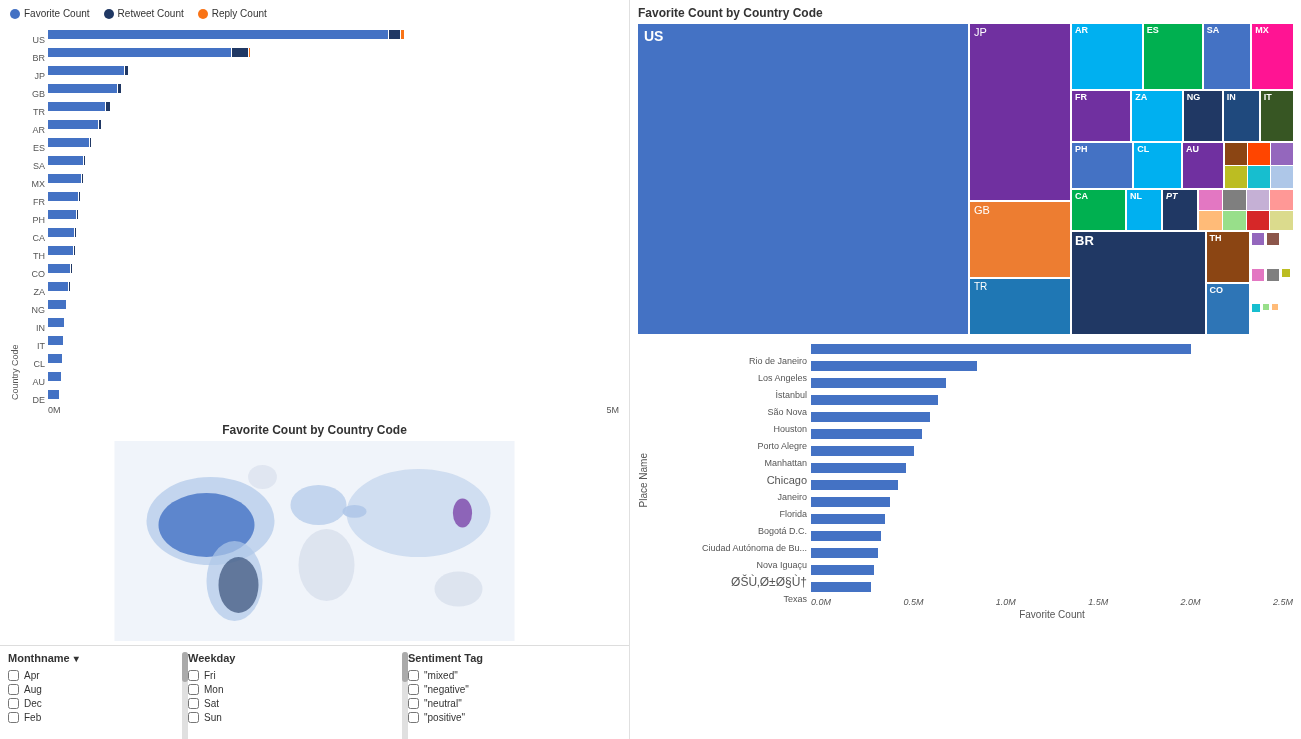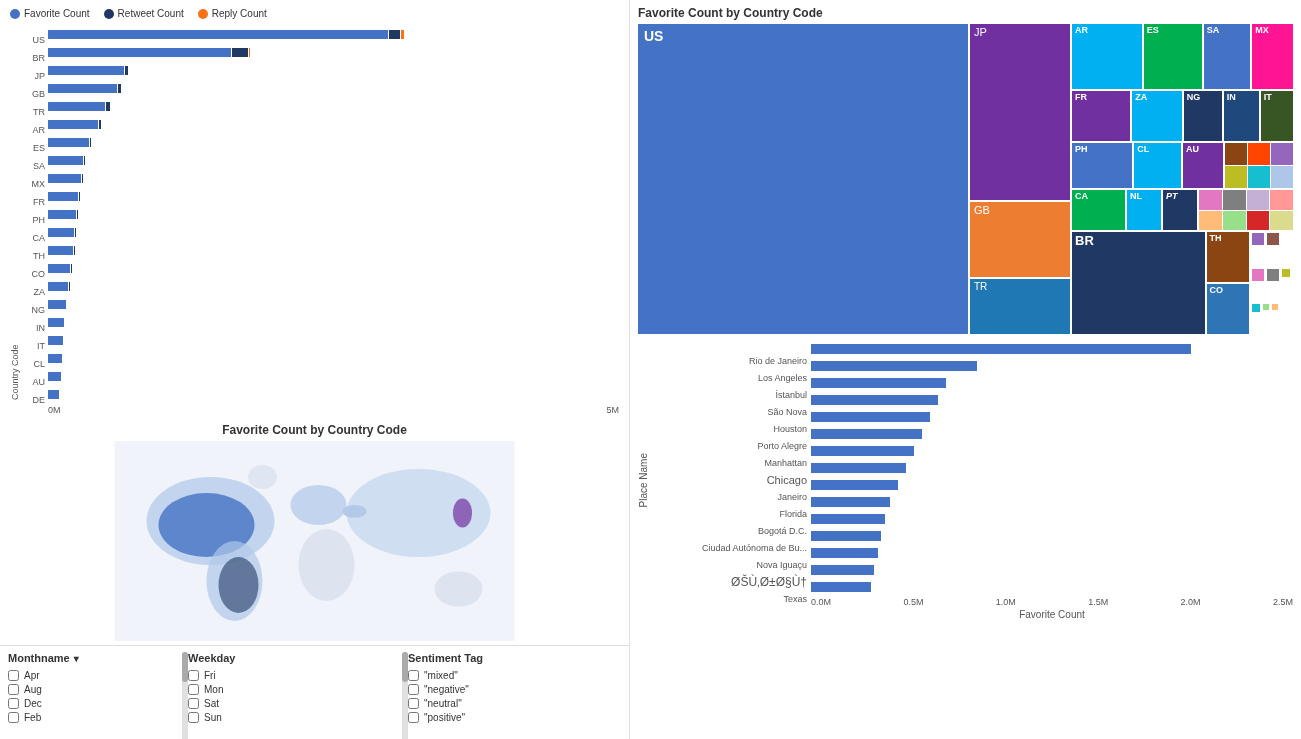--- a/index.html
+++ b/index.html
@@ -48,21 +48,21 @@
     .treemap-jp { background: #7030A0; width: 100%; flex: 1; display: flex; align-items: flex-start; padding: 2px 4px; color: white; font-size: 11px; }
     .treemap-gb { background: #ED7D31; width: 100%; display: flex; align-items: flex-start; padding: 2px 4px; color: white; font-size: 11px; height: 80px; }
     .treemap-tr { background: #1F77B4; width: 100%; display: flex; align-items: flex-start; padding: 2px 4px; color: white; font-size: 10px; }
 
     
     .place-chart-section { flex: 1; margin-top: 6px; }
     .place-chart-title { font-size: 12px; font-weight: 600; margin-bottom: 2px; }
     .place-chart-area { display: flex; }
     .place-ylabels { width: 160px; display: flex; flex-direction: column; font-size: 9px; color: #555; }
     .place-ylabels span { height: 17px; display: flex; align-items: center; justify-content: flex-end; padding-right: 4px; }
-    .place-x-labels { display: flex; justify-content: space-between; font-size: 9px; color: #555; margin-top: 2px; }
+    .place-x-labels { display: flex; justify-content: space-between; font-size: 9px; color: #555; margin-top: 2px; font-style: italic; }
     .place-axis-label { text-align: center; font-size: 10px; color: #555; margin-top: 2px; }
     .place-ylabel-text { writing-mode: vertical-rl; transform: rotate(180deg); font-size: 10px; color: #555; display: flex; align-items: center; margin-right: 2px; }
 
     .chevron-icon { font-size: 10px; }
 
     
     .tm-cell { display: flex; align-items: flex-start; padding: 1px 3px; color: white; font-size: 9px; font-weight: bold; }
   </style>
 </head>
 <body>

